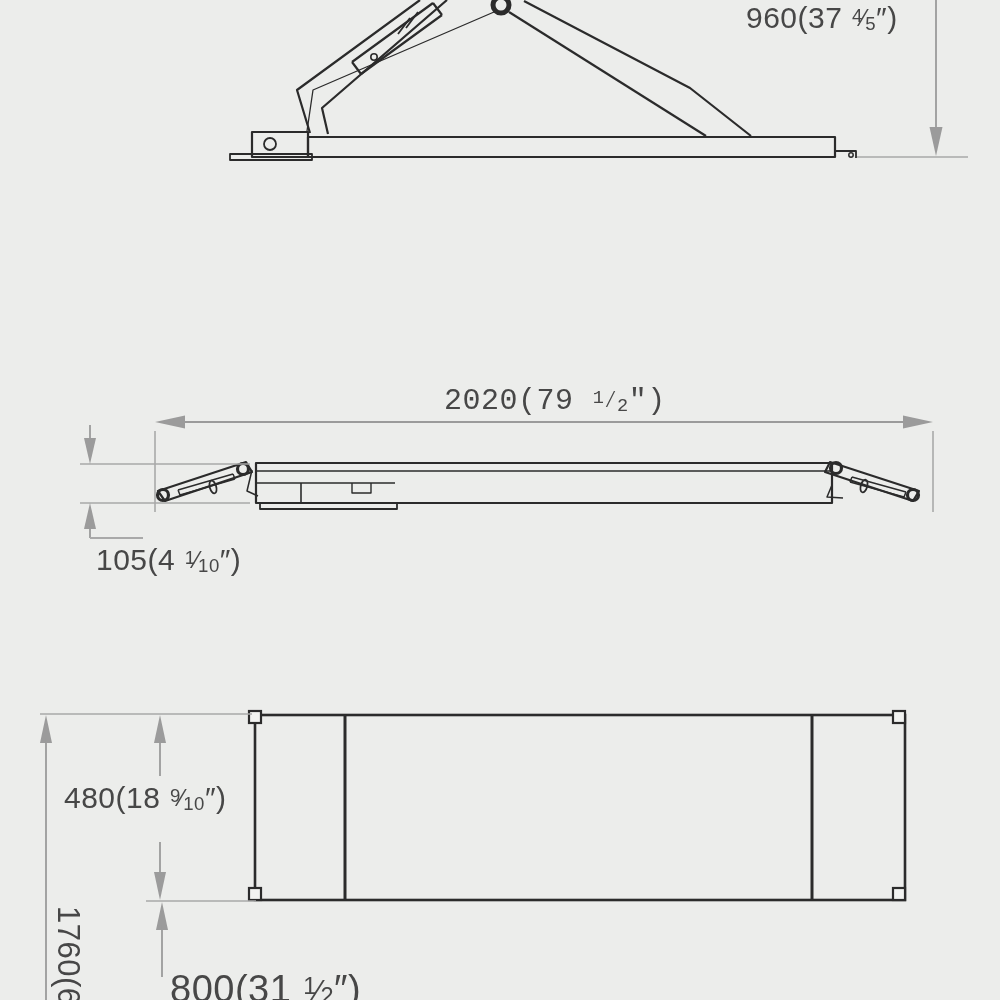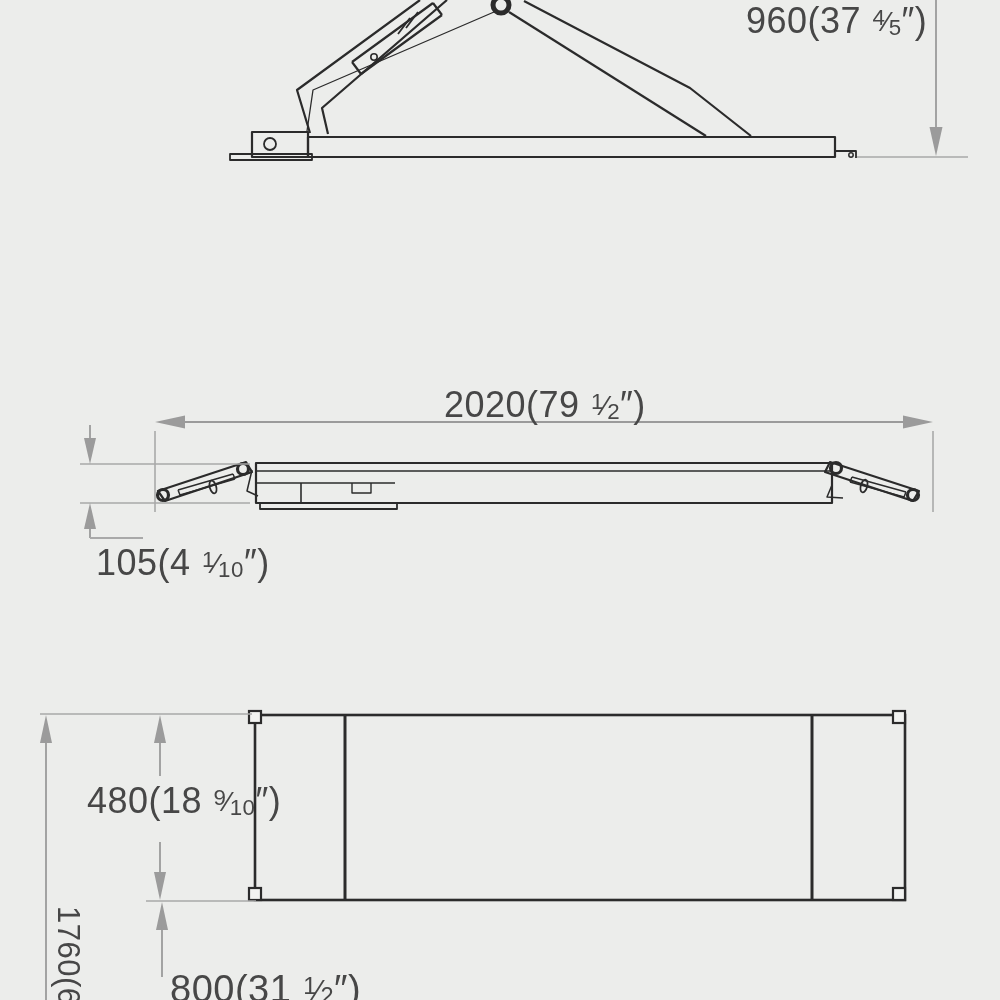--- a/index.html
+++ b/index.html
@@ -5,21 +5,21 @@
   html,body{margin:0;padding:0;}
   body{width:1000px;height:1000px;overflow:hidden;background:#ecedeb;}
   .canvas{
     position:relative;width:1000px;height:1000px;overflow:hidden;
     background:#ecedeb;
     font-family:"Liberation Sans", sans-serif;
   }
   .canvas svg{position:absolute;left:0;top:0;}
   .dim-label{
     position:absolute;
-    font-size:36px;
+    font-size:30px;
     color:#474747;
     letter-spacing:.5px;
     white-space:nowrap;
     line-height:1.1;
   }
   .dim-label .fnum{font-size:.62em;position:relative;top:-.34em;margin-left:.04em;}
   .dim-label .fden{font-size:.62em;position:relative;top:.1em;}
   .dim-label .fsl{font-size:.78em;position:relative;top:-.08em;margin:0 -1px;}
   .dim-label.big{font-size:38px;}
   .dim-label.rotated{transform:rotate(90deg);transform-origin:0 0;}
@@ -131,29 +131,29 @@
 
       <polygon points="162,902 156,930 168,930" fill="#9b9b9b" stroke="none"></polygon>
       <line x1="162" y1="925" x2="162" y2="977" stroke-width="1.8"></line>
     </g>
   </svg>
 
   <div class="dim-label" style="left:746px;top:1px;">
     <span>960(37 </span><span class="fnum">4</span><span class="fsl">⁄</span><span class="fden">5</span><span>″)</span>
   </div>
 
-  <div class="dim-label" style="left:444px;top:385px;">
+  <div class="dim-label" style="left:444px;top:385px;font-family:Liberation Mono, monospace;">
     <span>2020(79 </span><span class="fnum">1</span><span class="fsl">⁄</span><span class="fden">2</span><span>″)</span>
   </div>
 
   <div class="dim-label" style="left:96px;top:543px;">
     <span>105(4 </span><span class="fnum">1</span><span class="fsl">⁄</span><span class="fden">10</span><span>″)</span>
   </div>
 
-  <div class="dim-label" style="left:87px;top:781px;">
+  <div class="dim-label" style="left:64px;top:781px;">
     <span>480(18 </span><span class="fnum">9</span><span class="fsl">⁄</span><span class="fden">10</span><span>″)</span>
   </div>
 
   <div class="dim-label big" style="left:170px;top:969px;">
     <span>800(31 </span><span class="fnum">1</span><span class="fsl">⁄</span><span class="fden">2</span><span>″)</span>
   </div>
 
   <div class="dim-label rotated" style="left:85px;top:906px;font-size:31px;">
     <span>1760(6</span>
   </div>

